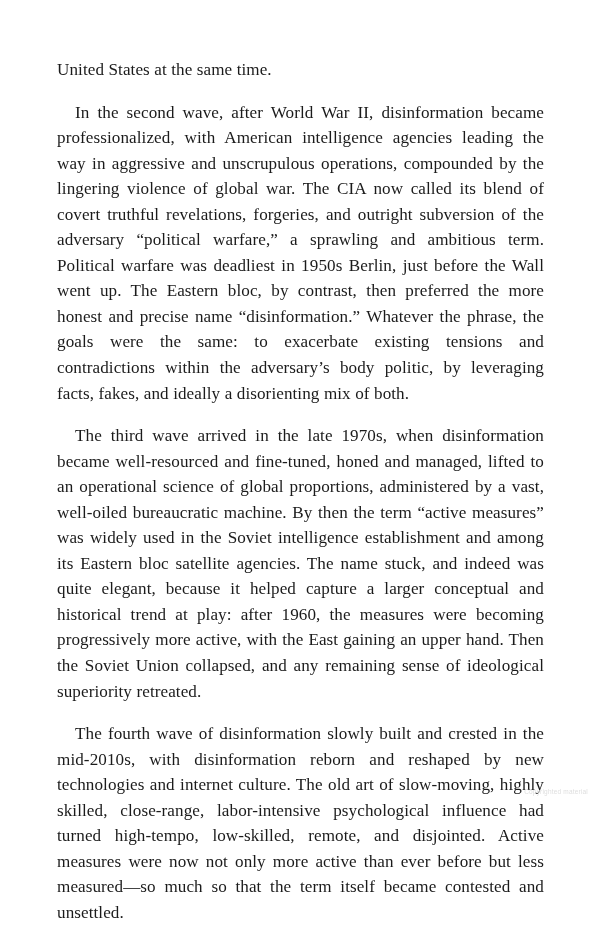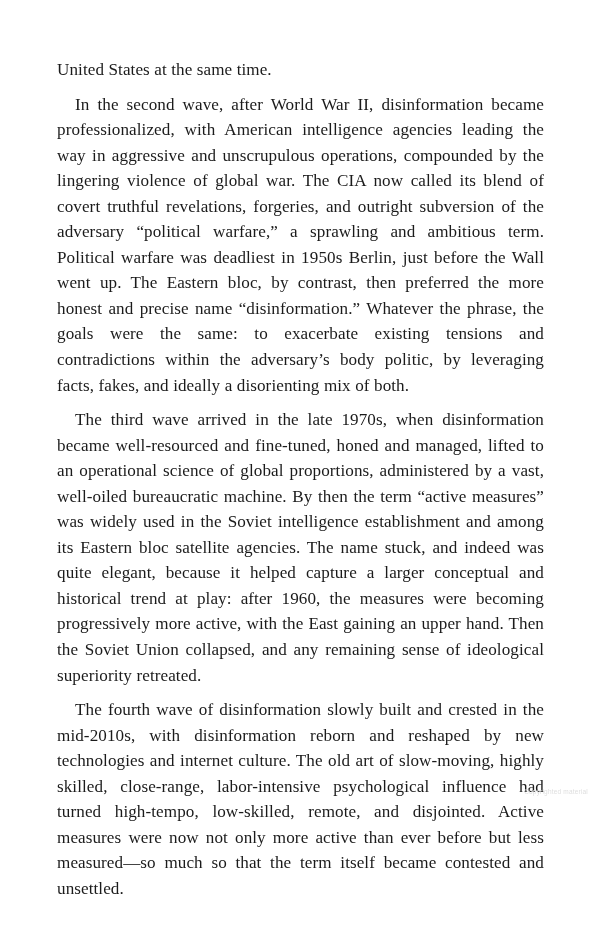--- a/index.html
+++ b/index.html
@@ -40,21 +40,21 @@
     line-height: 25.55px;
     text-align: justify;
     text-justify: inter-word;
     letter-spacing: 0.005em;
     word-spacing: 0.004em;
     hyphens: none;
     -webkit-hyphens: none;
   }
 
   .para + .para {
-    margin-top: 9px;
+    margin-top: 17px;
   }
 
   .para.indent {
     text-indent: 18px;
   }
 
   
   .para:last-child {
     text-align: justify;
   }

